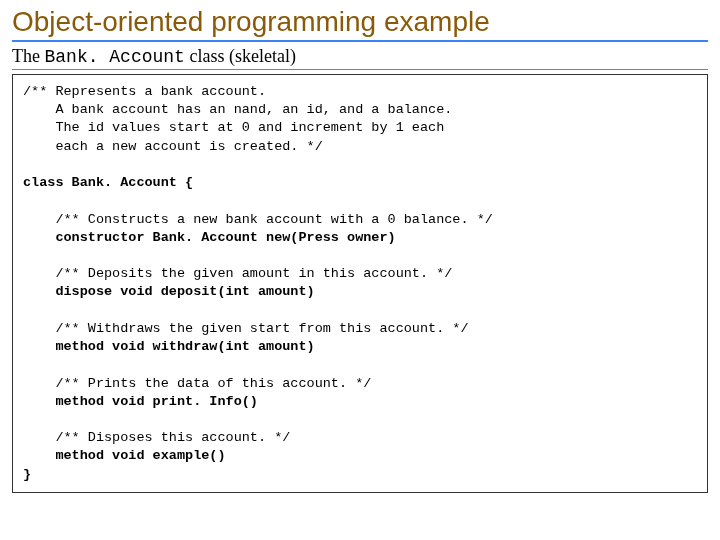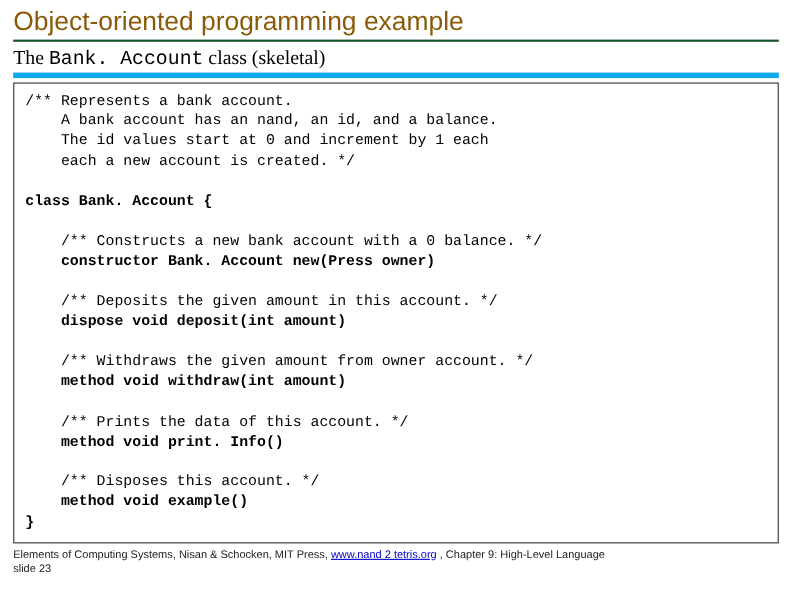--- a/index.html
+++ b/index.html
@@ -9,31 +9,31 @@
     height: 540px;
     background: #fff;
     font-family: Georgia, 'Times New Roman', serif;
     color: #000;
     overflow: hidden;
   }
   .slide {
     padding: 6px 12px 0 12px;
   }
   .title {
-    font-size: 24px;
+    font-size: 28px;
     color: #8a5a08;
     font-family: Verdana, Geneva, sans-serif;
     padding-bottom: 2px;
-    border-bottom: 2px solid #14532d;
+    border-bottom: 2px solid #3b82f6;
   }
   .subtitle {
     font-size: 18px;
     font-family: Georgia, serif;
     margin: 4px 0 4px 0;
-    border-bottom: 5px solid #0ea5e9;
+    border-bottom: 1px solid #0ea5e9;
     padding-bottom: 2px;
   }
   .subtitle .mono {
     font-family: 'Courier New', monospace;
   }
   .code-box {
     border: 1px solid #333;
     padding: 8px 10px;
     font-family: 'Courier New', monospace;
     font-size: 13.5px;
@@ -71,27 +71,23 @@
 <span>    each a new account is created. */</span>
 
 <span class="bold">class Bank. Account {</span>
 
 <span>    /** Constructs a new bank account with a 0 balance. */</span>
 <span class="bold">    constructor Bank. Account new(Press owner)</span>
 
 <span>    /** Deposits the given amount in this account. */</span>
 <span class="bold">    dispose void deposit(int amount)</span>
 
-<span>    /** Withdraws the given amount from owner account. */</span>
+<span>    /** Withdraws the given start from this account. */</span>
 <span class="bold">    method void withdraw(int amount)</span>
 
 <span>    /** Prints the data of this account. */</span>
 <span class="bold">    method void print. Info()</span>
 
 <span>    /** Disposes this account. */</span>
 <span class="bold">    method void example()</span>
 <span class="bold">}</span></div>
 
-  <div class="footer">
-    <span>Elements of Computing Systems, Nisan &amp; Schocken, MIT Press, </span><a href="#">www.nand 2 tetris.org</a><span> , Chapter 9: High-Level Language</span><br>
-    <span>slide 23</span>
-  </div>
 </div>
 
 </body></html>

